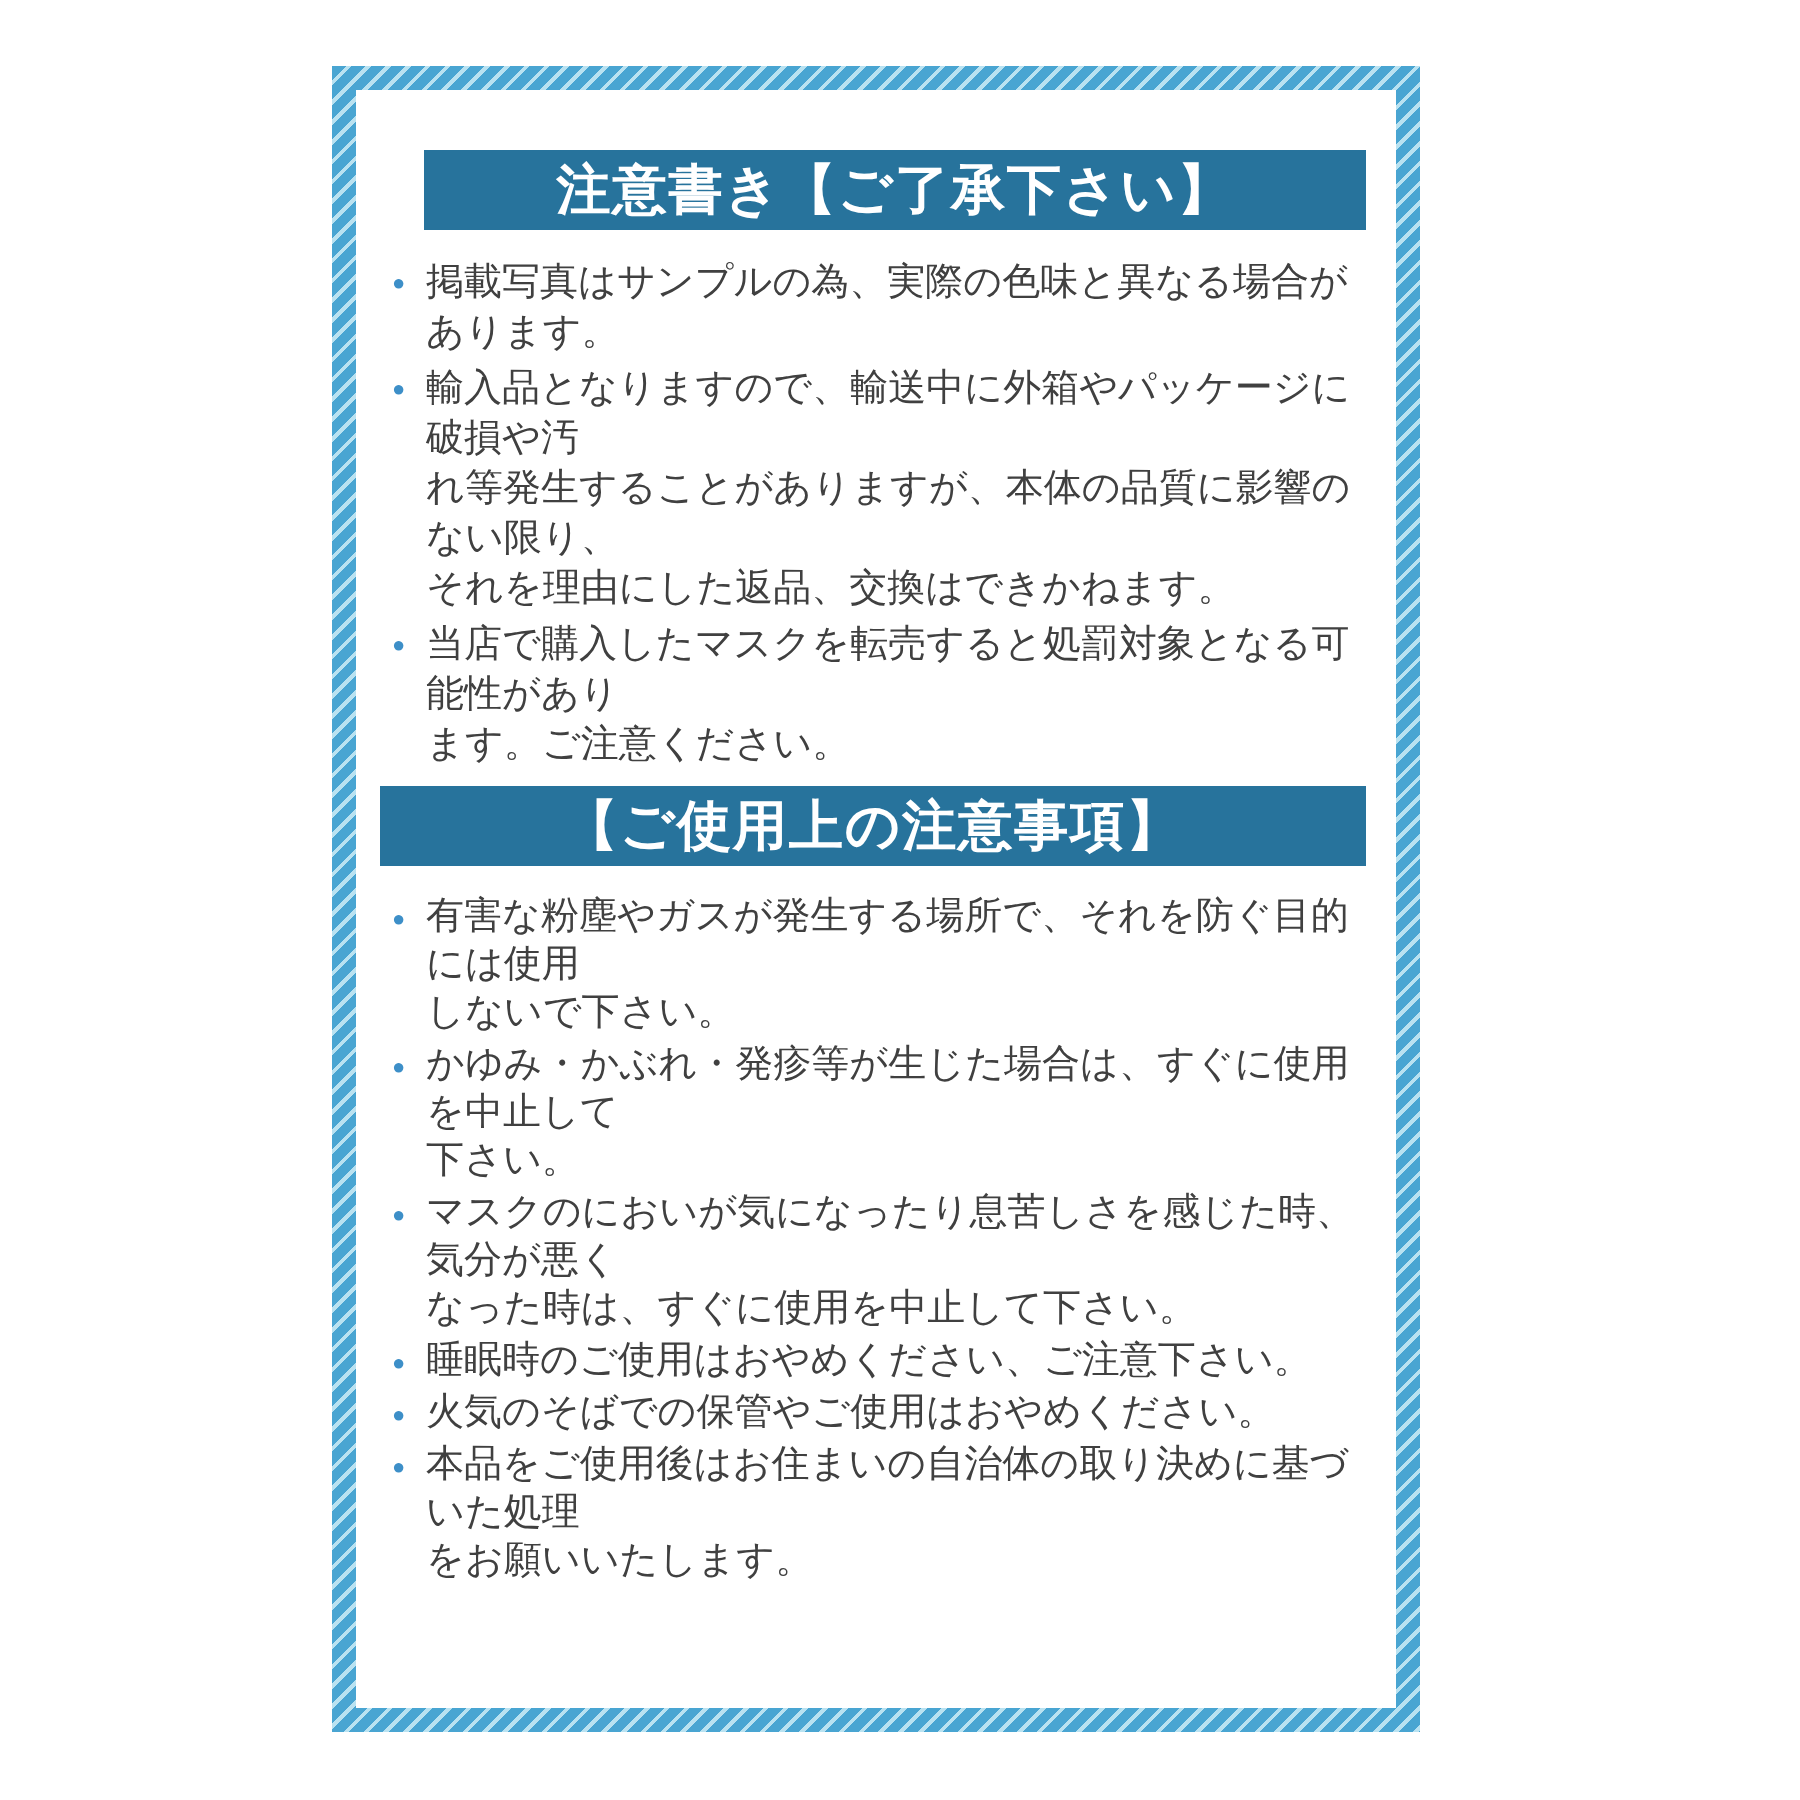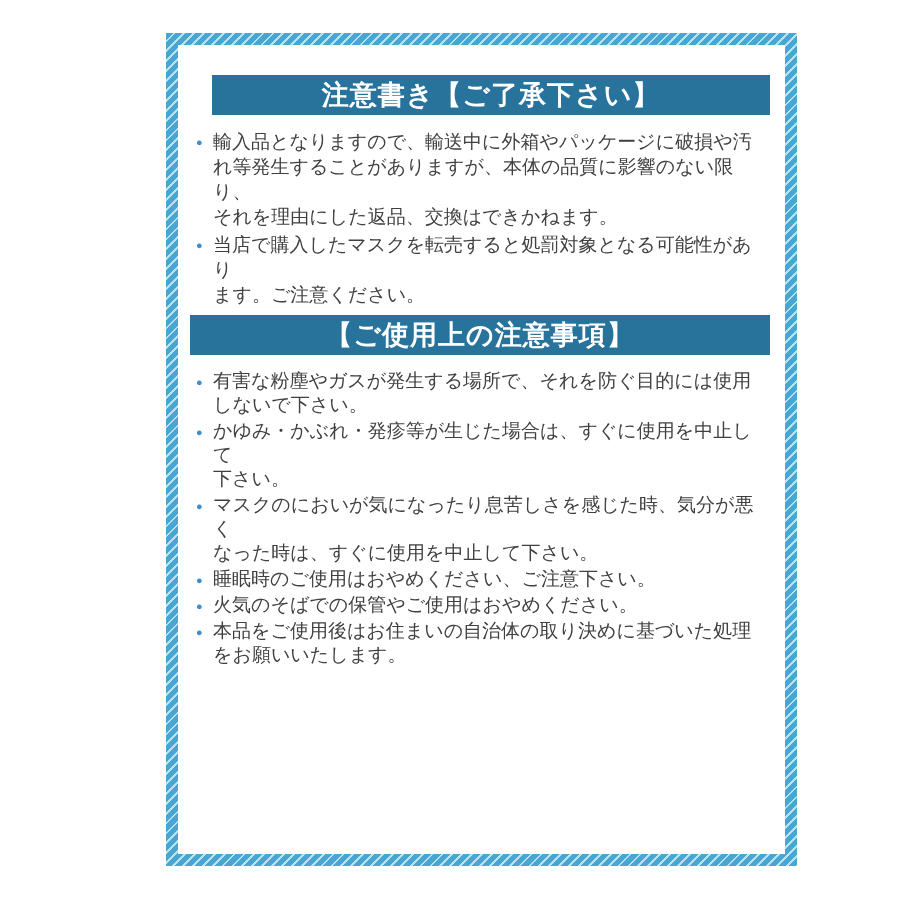--- a/index.html
+++ b/index.html
@@ -15,21 +15,21 @@
     width: 900px;
     height: 900px;
     background: #ffffff;
     overflow: hidden;
   }
   
   .frame {
     position: absolute;
     left: 166px;
     top: 33px;
-    width: 631px;
+    width: 544px;
     height: 833px;
     box-sizing: border-box;
     padding: 12px;
     background: repeating-linear-gradient(
       135deg,
       #49a5d2 0px,
       #49a5d2 5px,
       #b9e2f1 5px,
       #b9e2f1 7px
     );
@@ -92,20 +92,21 @@
 <body>
 
 <div class="canvas">
   <div class="frame">
     <div class="inner">
 
       <div class="bar bar-first">
         <span>注意書き【ご了承下さい】</span>
       </div>
       <ul class="notice-list">
+        <li><span>掲載写真はサンプルの為、実際の色味と異なる場合があります。</span></li>
         <li><span>輸入品となりますので、輸送中に外箱やパッケージに破損や汚
 れ等発生することがありますが、本体の品質に影響のない限り、
 それを理由にした返品、交換はできかねます。</span></li>
         <li><span>当店で購入したマスクを転売すると処罰対象となる可能性があり
 ます。ご注意ください。</span></li>
       </ul>
 
       <div class="bar bar-mid">
         <span>【ご使用上の注意事項】</span>
       </div>

